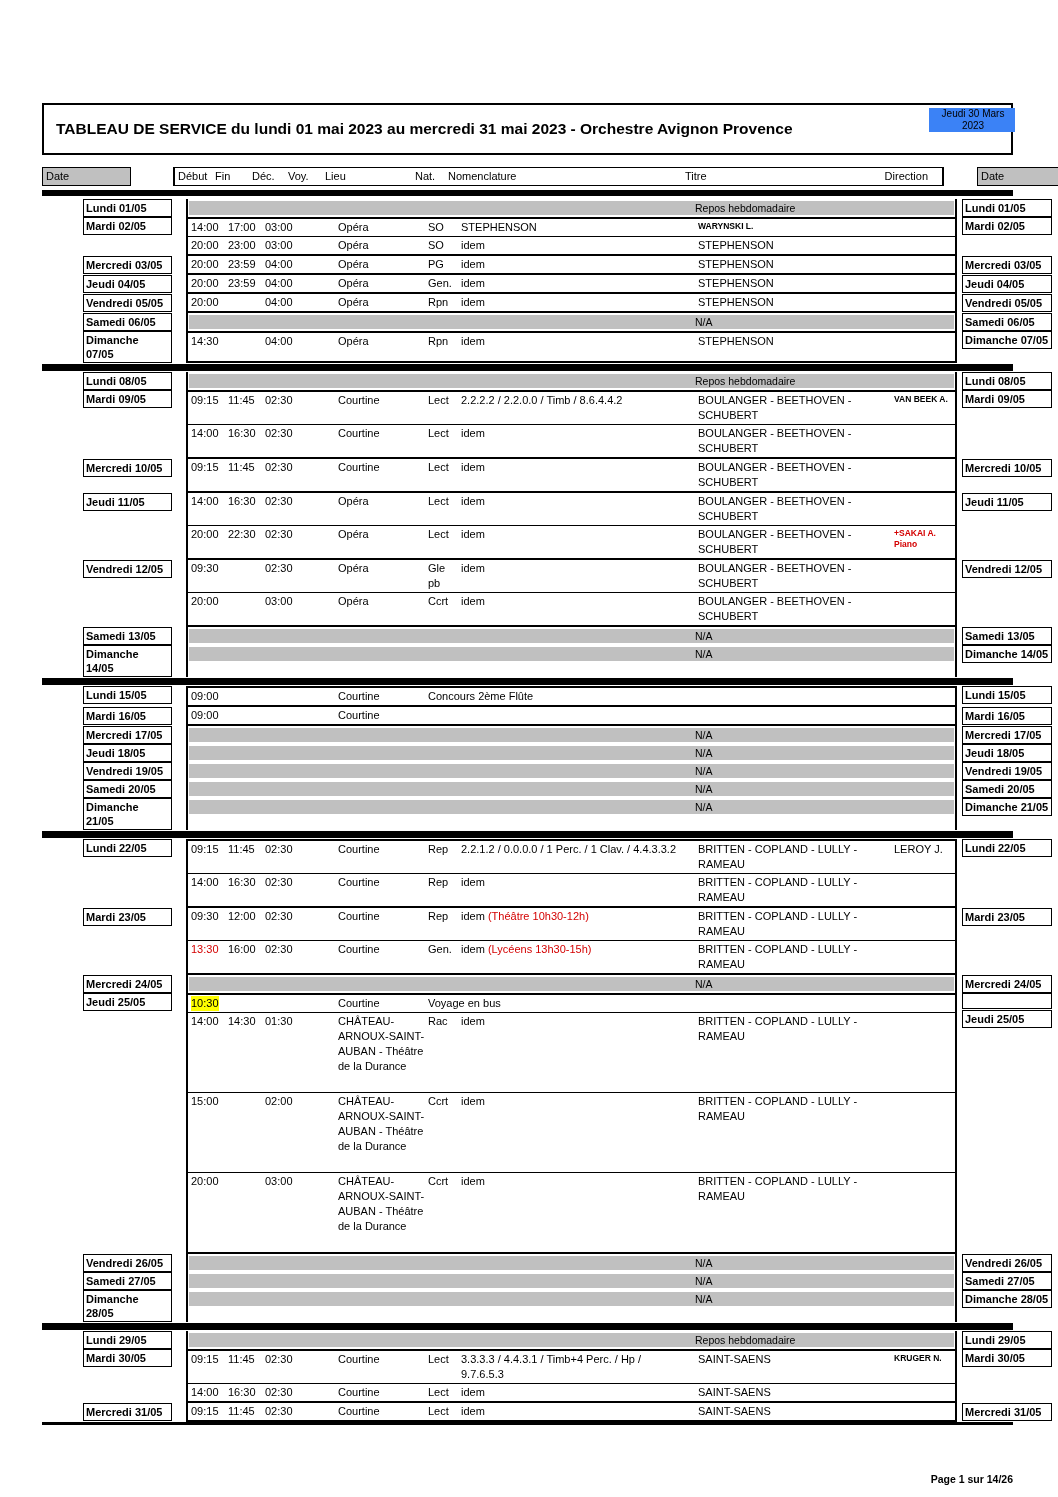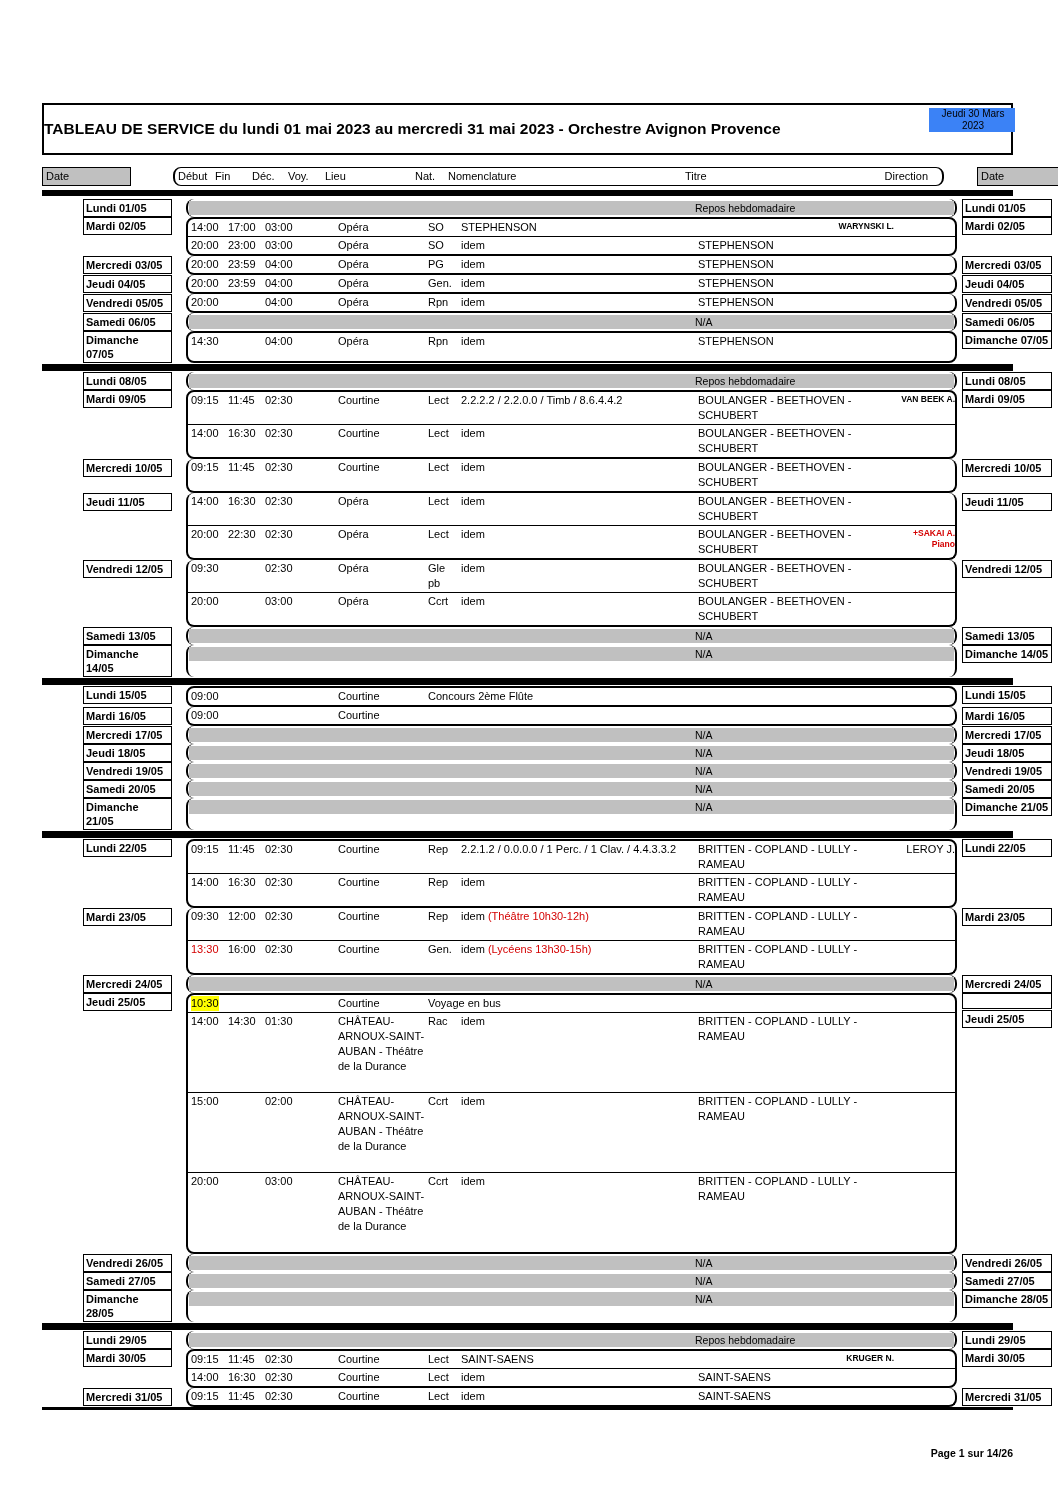--- a/index.html
+++ b/index.html
@@ -2,28 +2,28 @@
 <html style="--gray: #c0c0c0; --red: #d40000; --hl: #ffff00;"><head>
 <meta charset="utf-8">
 <style>
   html,body{margin:0;padding:0;background:#fff;}
   body{font-family:"Liberation Sans","DejaVu Sans",sans-serif;color:#000;}
   .page{position:relative;width:1058px;height:1497px;background:#fff;overflow:hidden;}
   .content{position:absolute;left:42px;top:103px;width:971px;}
 
   
   .title-box{position:relative;border:2px solid #000;height:48px;display:flex;align-items:center;}
-  .title-text{font-weight:bold;font-size:15.5px;padding-left:0;letter-spacing:0px;}
+  .title-text{font-weight:bold;font-size:15.5px;padding-left:12px;letter-spacing:0px;}
   .header-date{position:absolute;top:3px;right:-4px;width:84px;text-align:center;
                font-weight:normal;font-size:10px;line-height:12px;background:#3b82f6;padding-left:2px;}
 
   
   .header-row{display:flex;margin-top:12px;gap:28px;}
   .cell-left{width:89px;margin-right:14px;flex:none;}
-  .cell-main{width:771px;margin-right:5px;flex:none;box-sizing:border-box;border-radius:8px;}
+  .cell-main{width:771px;margin-right:5px;flex:none;box-sizing:border-box;}
   .cell-right{width:90px;flex:none;}
   .hdr-box{background:#c0c0c0;border:1.5px solid #000;font-size:11px;line-height:15px;
            padding:1px 3px;box-sizing:border-box;height:19px;}
   .hdr-main{background:#c0c0c0;border:1.5px solid #000;height:19px;box-sizing:border-box;
             display:grid;grid-template-columns:37px 37px 36px 37px 90px 33px 237px 196px 1fr;
             padding-left:3px;font-size:11px;line-height:15px;align-items:center;}
   .hdr-main .dir{text-align:right;padding-right:14px;}
 
   .black-bar{height:6px;background:#000;margin-top:4px;}
   .week-bar{height:7px;background:#000;margin:1px 0;}
@@ -45,25 +45,25 @@
   .session{display:grid;grid-template-columns:37px 37px 36px 37px 90px 33px 237px 196px 1fr;
            padding:1px 0 1px 3px;font-size:11px;line-height:15px;min-height:17px;box-sizing:border-box;}
   .session.sep{border-top:1.5px solid #000;}
   .session.tall-lieu{padding-bottom:18px;}
   .c{white-space:pre-line;}
   .c.debut span{display:inline-block;}
   .hl{background:#ffff00;}
   .red{color:#d40000;}
   .redbold{color:#d40000;font-weight:normal;}
   .event-span{grid-column:6 / 10;}
-  .direction{text-align:right;padding-right:0;white-space:pre-line;}
+  .direction{padding-right:0;white-space:pre-line;}
   .direction.small{font-size:8.5px;font-weight:bold;line-height:11px;padding-top:1px;}
   .bottom-bar{height:3px;background:#000;}
 
-  .footer{position:absolute;right:45px;bottom:38px;font-size:10.5px;font-weight:bold;}
+  .footer{position:absolute;right:45px;bottom:12px;font-size:10.5px;font-weight:bold;}
 </style>
 </head>
 <body>
 
 <div class="page">
   <div class="content">
 
     <div class="title-box">
       <div class="title-text">TABLEAU DE SERVICE du lundi 01 mai 2023 au mercredi 31 mai 2023 - Orchestre Avignon Provence</div>
       <div class="header-date">Jeudi 30 Mars 2023</div>
@@ -684,20 +684,22 @@
             <div class="date-box">Mardi 30/05</div>
           </div>
           <div class="cell-main has-sessions top-line">
             <div class="session">
               <div class="c debut"><span>09:15</span></div>
               <div class="c">11:45</div>
               <div class="c">02:30</div>
               <div class="c"></div>
               <div class="c">Courtine</div>
               <div class="c">Lect</div>
+              <div class="c">3.3.3.3 / 4.4.3.1 / Timb+4 Perc. / Hp /
+9.7.6.5.3</div>
               <div class="c">SAINT-SAENS</div>
               <div class="direction small">KRUGER N.</div>
             </div>
             <div class="session sep">
               <div class="c debut"><span>14:00</span></div>
               <div class="c">16:30</div>
               <div class="c">02:30</div>
               <div class="c"></div>
               <div class="c">Courtine</div>
               <div class="c">Lect</div>

